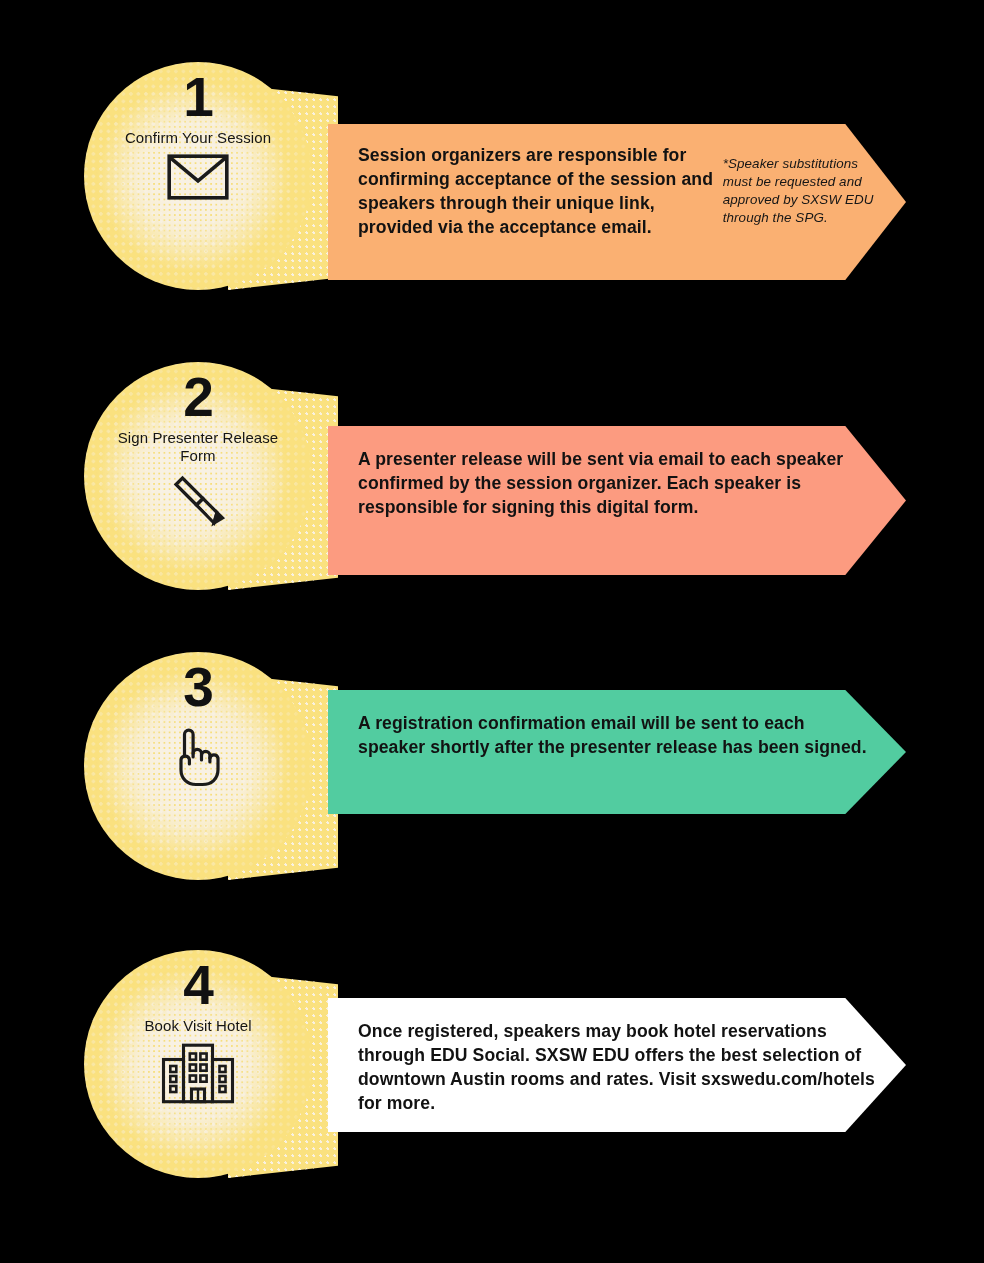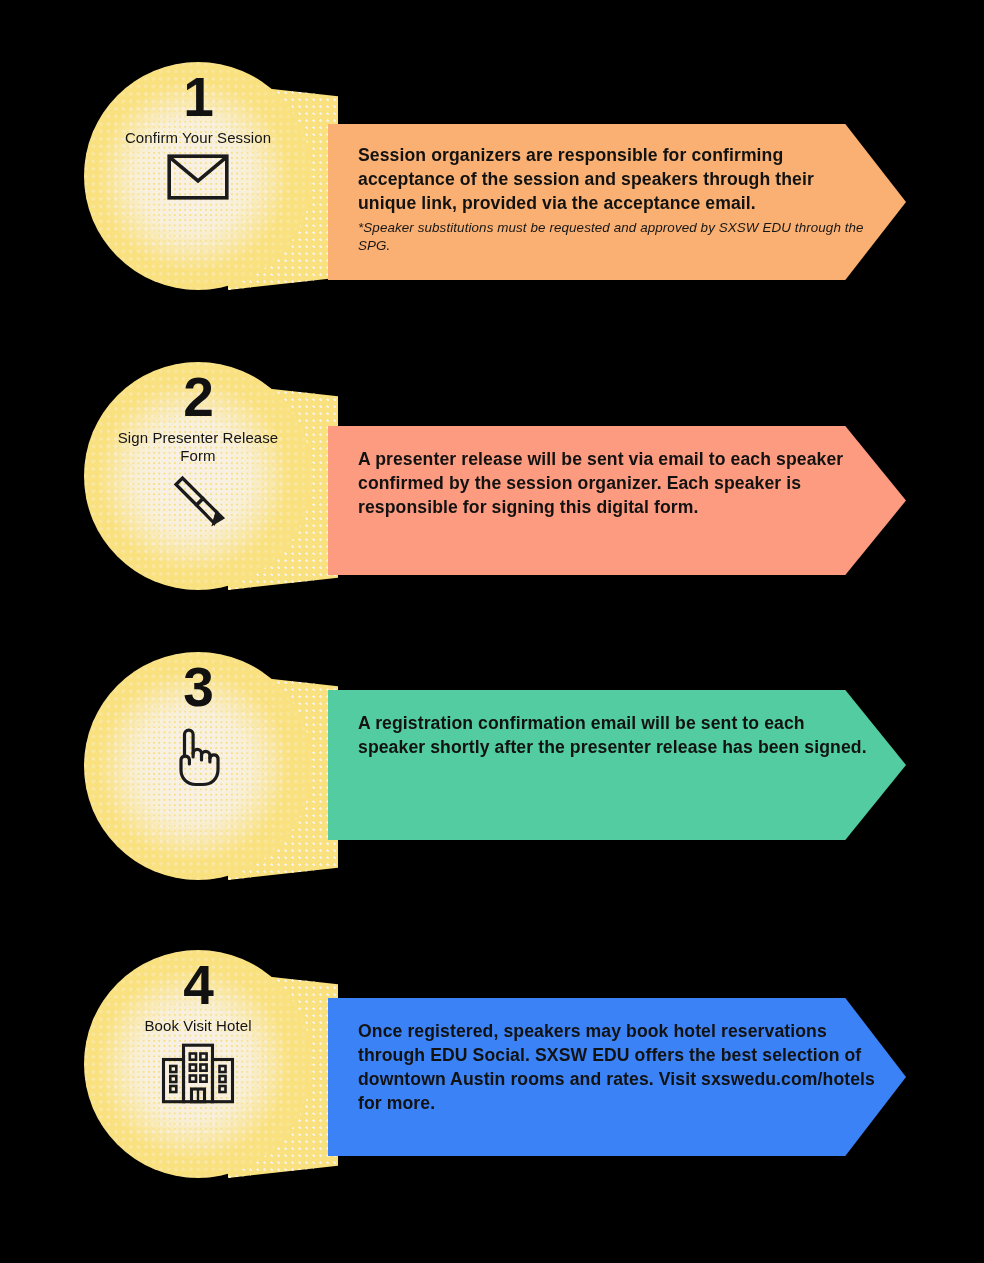--- a/index.html
+++ b/index.html
@@ -70,34 +70,34 @@
   }
   .icon-wrap{margin-top:7px;display:flex;align-items:center;justify-content:center;}
 
   
   .panel{
     position:absolute;left:328px;
     box-sizing:border-box;
     clip-path:polygon(0% 0%, 89.5% 0%, 100% 50%, 89.5% 100%, 0% 100%);
     z-index:3;
     padding:22px 30px 20px 30px;
-    display:flex;flex-direction:column;justify-content:flex-start;
+    display:flex;flex-direction:row;justify-content:center;
   }
   .p1{top:62px;width:578px;height:156px;background:#FAB072;padding-top:20px;}
   .p2{top:64px;width:578px;height:149px;background:#FC9B80;}
-  .p3{top:38px;width:578px;height:150px;background:#52CCA0;}
-  .p4{top:48px;width:578px;height:158px;background:#3b82f6;}
+  .p3{top:38px;width:578px;height:124px;background:#52CCA0;}
+  .p4{top:48px;width:578px;height:134px;background:#ffffff;}
 
   .panel-text{
     font-size:17.6px;font-weight:bold;color:#121212;
     line-height:1.36;letter-spacing:.1px;
   }
   .panel-note{
     font-size:13.4px;font-style:italic;color:#161616;
-    line-height:1.34;margin-top:3px;letter-spacing:.1px;
+    line-height:1.34;margin-top:11px;letter-spacing:.1px;
   }
   .svgicon{display:block;}
 </style>
 </head>
 <body>
 
 <div class="infographic">
 
   <div class="step step1">
     <div class="tab"></div>

